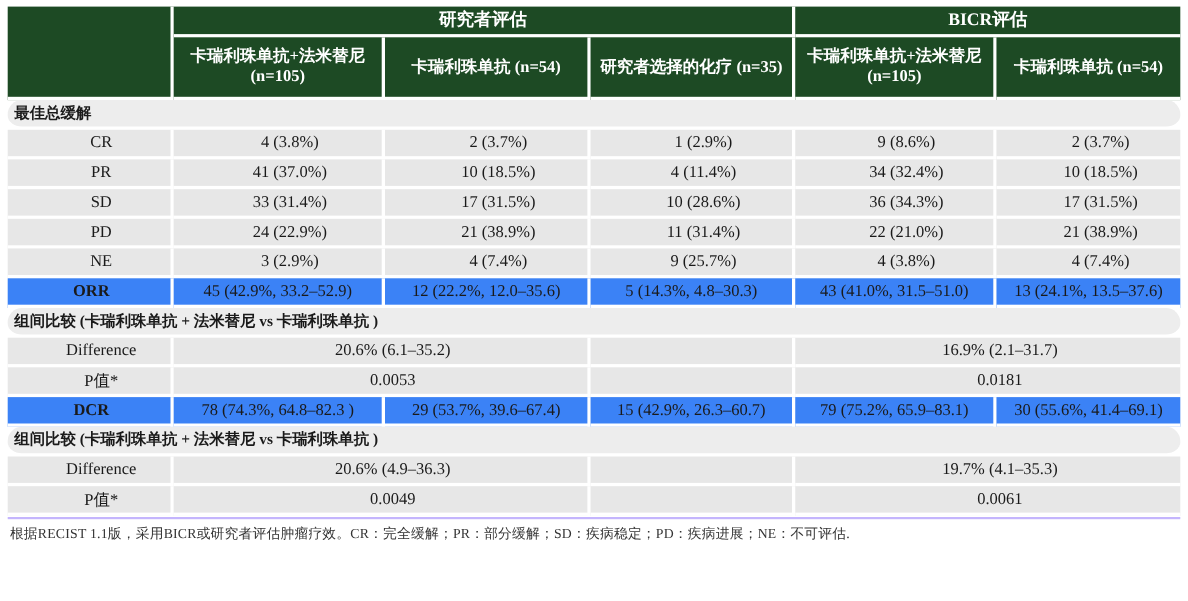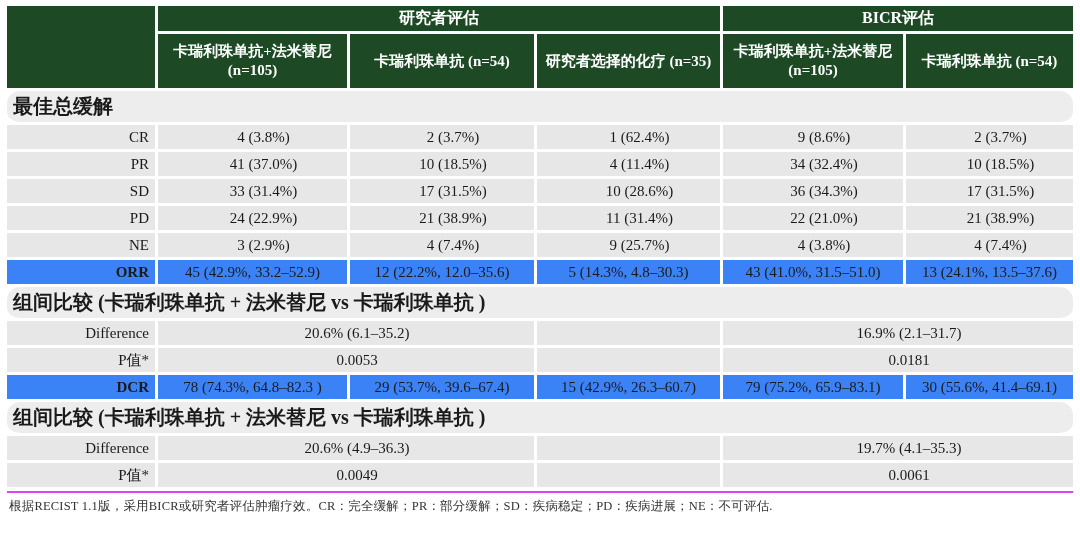--- a/index.html
+++ b/index.html
@@ -39,36 +39,36 @@
 
   
   tbody td { font-size: 15px; height: 27px; padding: 2px 6px; }
   tr.gray-row td { background: #e7e7e7; padding-left: 28px; }
   tr.white-row td { background: #3b82f6; }
   td.section {
     background: #ededed;
     font-weight: bold;
     text-align: left;
     padding-left: 6px;
-    font-size: 20px;
+    font-size: 14px;
     border-radius: 13px;
   }
-  td.row-label { text-align: right; }
+  td.row-label { text-align: center; }
   td.row-label.indent { padding-left: 28px; }
   td.row-label.flush { padding-left: 10px; }
   tr.bold-row td { font-weight: bold; }
   tr.bold-row td.val { font-weight: normal; margin-top: 39px; }
   tr.bold-row td.row-label { font-weight: bold; }
   td.val { text-align: center; line-height: 1.2; }
   td.empty-cell { background: #e7e7e7; }
 
   
   .footnote {
     margin-top: 1px;
-    border-top: 2px solid #d946ef;
+    border-top: 2px solid #c4b5fd;
     padding: 5px 2px 0 2px;
     font-size: 12.5px;
     color: #333333;
     letter-spacing: 0.2px;
   }
 </style>
 </head>
 <body>
 
 <div class="page">
@@ -96,21 +96,21 @@
         </tr>
     </thead>
     <tbody id="table-body">
         <tr>
           <td class="section" colspan="6">最佳总缓解</td>
         </tr>
         <tr class="gray-row">
           <td class="row-label indent">CR</td>
           <td class="val">4 (3.8%)</td>
           <td class="val">2 (3.7%)</td>
-          <td class="val">1 (62.4%)</td>
+          <td class="val">1 (2.9%)</td>
           <td class="val">9 (8.6%)</td>
           <td class="val">2 (3.7%)</td>
         </tr>
         <tr class="gray-row">
           <td class="row-label indent">PR</td>
           <td class="val">41 (37.0%)</td>
           <td class="val">10 (18.5%)</td>
           <td class="val">4 (11.4%)</td>
           <td class="val">34 (32.4%)</td>
           <td class="val">10 (18.5%)</td>

